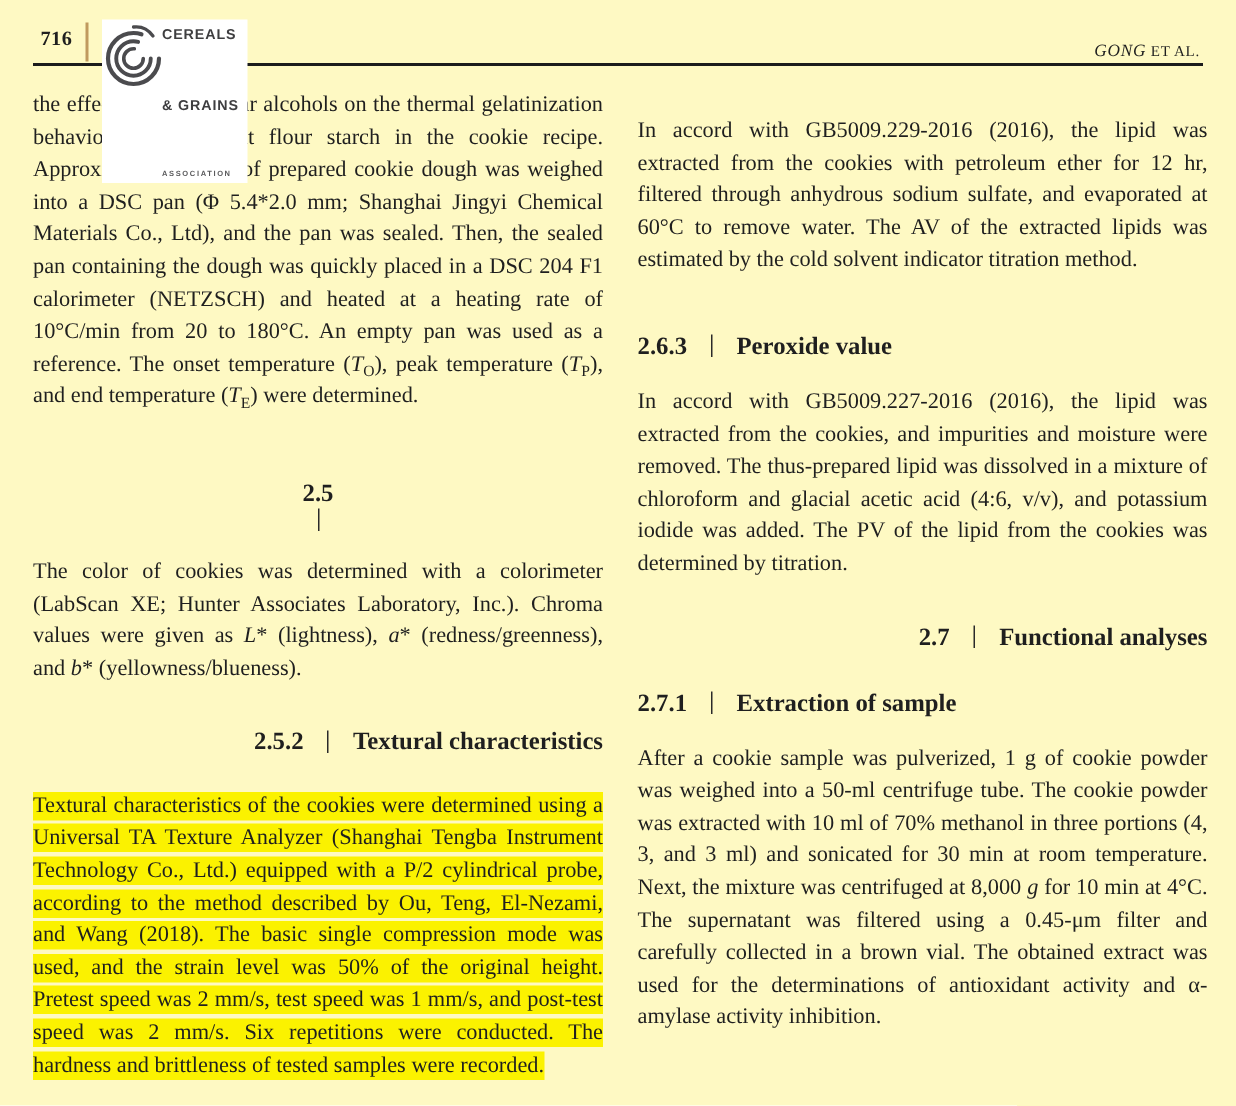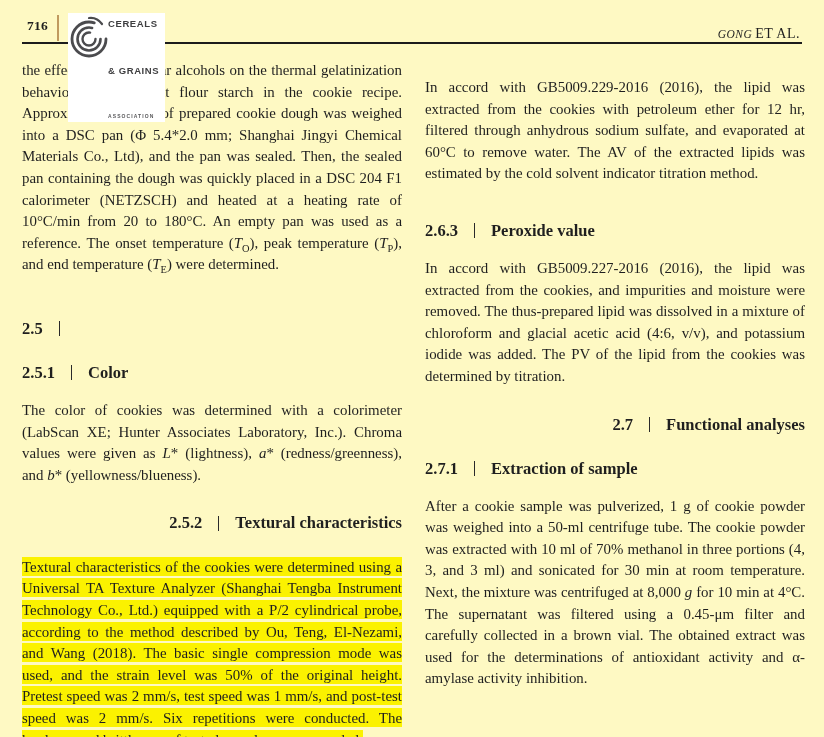--- a/index.html
+++ b/index.html
@@ -39,21 +39,21 @@
     letter-spacing:0.6px;line-height:10.5px;
   }
   .logo-assoc{
     font-size:5px;font-weight:bold;color:#5a5a5c;
     letter-spacing:1.1px;line-height:7px;margin-top:1px;
   }
   .running-head{
     position:absolute;right:24px;top:24px;z-index:2;
   }
   .rh-main{font-size:11.5px;letter-spacing:0.5px;font-style:italic;}
-  .rh-etal{font-size:14px;letter-spacing:0.5px;margin-left:3px;}
+  .rh-etal{font-size:10px;letter-spacing:0.5px;margin-left:3px;}
   
   .columns{
     position:absolute;left:22px;top:60px;
     width:783px;display:flex;gap:23px;
   }
   .col{
     width:380px;
     font-size:14.9px;line-height:21.6px;
     text-align:justify;
   }
@@ -61,21 +61,21 @@
   .sec{
     display:flex;align-items:center;
     margin:0;
     font-size:16.5px;font-weight:bold;line-height:20px;
     text-align:left;
   }
   .sec .pipe{
     width:1px;height:15px;background:#2a2a2a;
     margin:0 16px;flex:0 0 auto;
   }
-  .mt43{margin-top:43px !important;}
+  .mt43{margin-top:43px !important;flex-direction:column;}
   .mt36{margin-top:36px !important;}
   .mt27{margin-top:27px !important;justify-content:flex-end;}
   .mt24{margin-top:24px !important;}
   .mt23{margin-top:23px !important;}
   .mt17{margin-top:17px !important;}
   sub{font-size:0.7em;line-height:0;}
   .hl{
     background:#fbf200;
     padding:1.5px 0;
     -webkit-box-decoration-break:clone;
@@ -114,25 +114,20 @@
   <main class="columns">
 
     <section class="col">
       <p><span>the effects of three sugar alcohols on the thermal gelatinization behavior of the wheat flour starch in the cookie recipe. Approximately 30 mg of prepared cookie dough was weighed into a DSC pan (Φ 5.4*2.0 mm; Shanghai Jingyi Chemical Materials Co., Ltd), and the pan was sealed. Then, the sealed pan containing the dough was quickly placed in a DSC 204 F1 calorimeter (NETZSCH) and heated at a heating rate of 10°C/min from 20 to 180°C. An empty pan was used as a reference. The onset temperature (</span><i>T</i><sub>O</sub><span>), peak temperature (</span><i>T</i><sub>P</sub><span>), and end temperature (</span><i>T</i><sub>E</sub><span>) were determined.</span></p>
 
       <h2 class="sec mt43">
         <span class="num">2.5</span>
         <span class="pipe"></span>
       </h2>
 
-      <h2 class="sec mt24">
-        <span class="num">2.5.1</span>
-        <span class="pipe"></span>
-        <span class="ttl">Color</span>
-      </h2>
 
       <p class="mt17"><span>The color of cookies was determined with a colorimeter (LabScan XE; Hunter Associates Laboratory, Inc.). Chroma values were given as </span><i>L</i><span>* (lightness), </span><i>a</i><span>* (redness/greenness), and </span><i>b</i><span>* (yellowness/blueness).</span></p>
 
       <h2 class="sec mt27">
         <span class="num">2.5.2</span>
         <span class="pipe"></span>
         <span class="ttl">Textural characteristics</span>
       </h2>
 
       <p class="mt23"><span class="hl">Textural characteristics of the cookies were determined using a Universal TA Texture Analyzer (Shanghai Tengba Instrument Technology Co., Ltd.) equipped with a P/2 cylindrical probe, according to the method described by Ou, Teng, El-Nezami, and Wang (2018). The basic single compression mode was used, and the strain level was 50% of the original height. Pretest speed was 2 mm/s, test speed was 1 mm/s, and post-test speed was 2 mm/s. Six repetitions were conducted. The hardness and brittleness of tested samples were recorded.</span></p>

